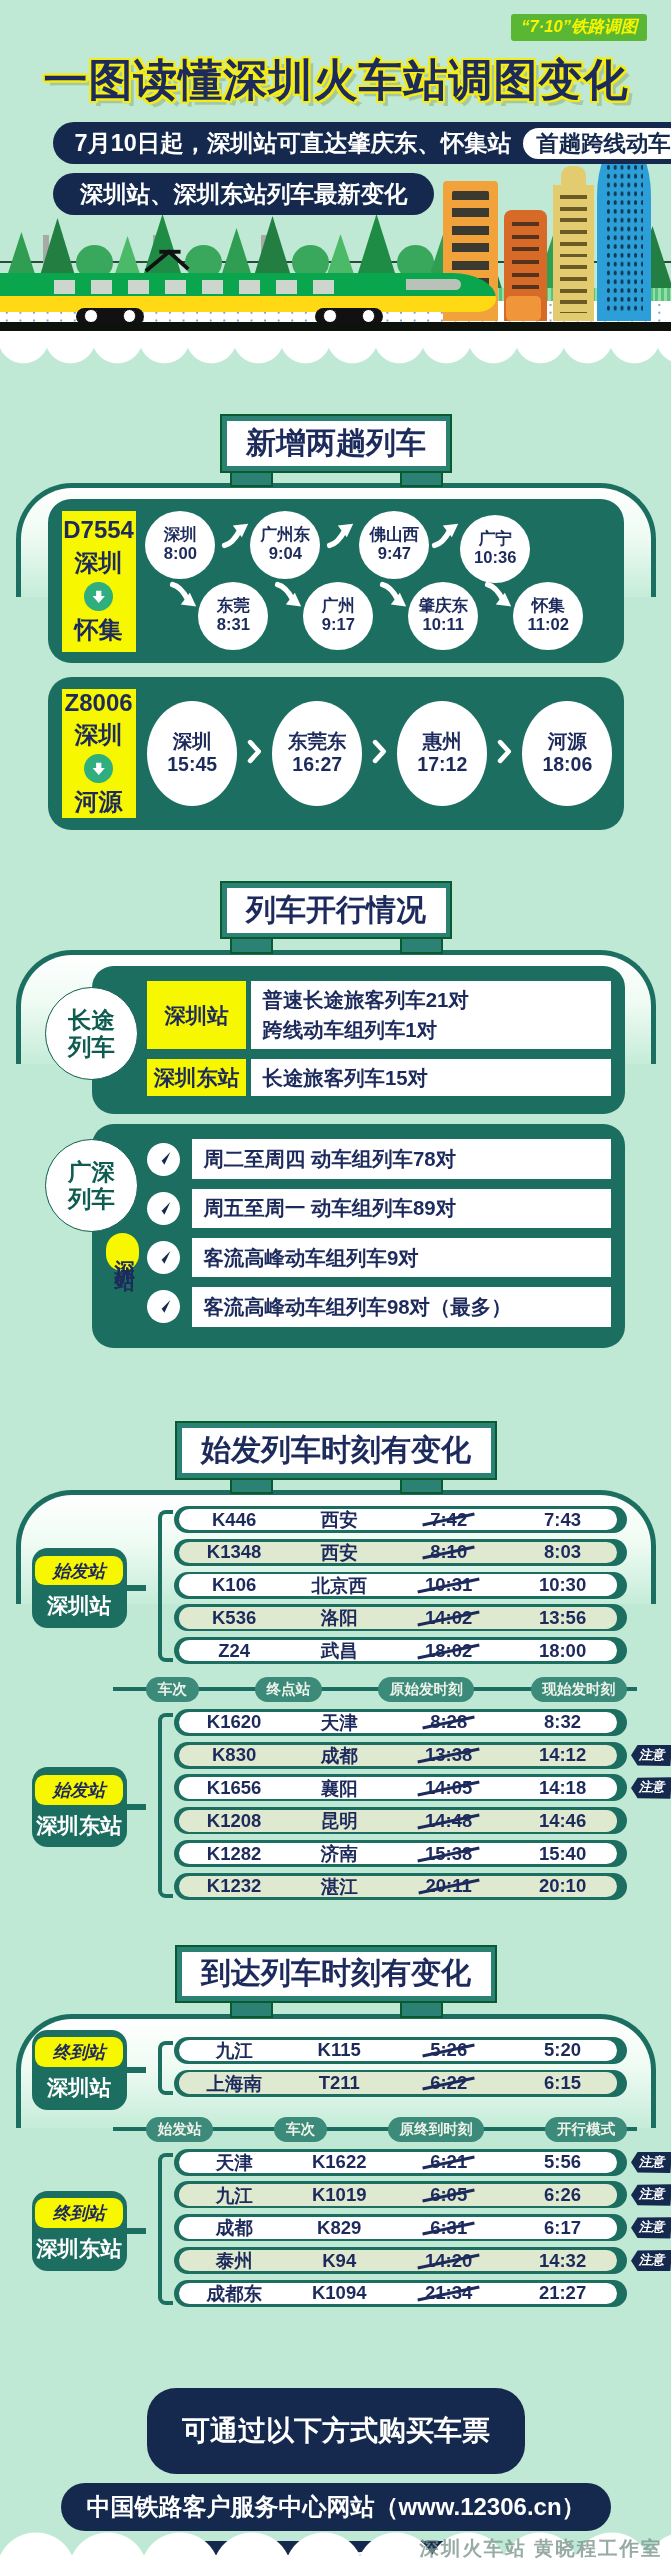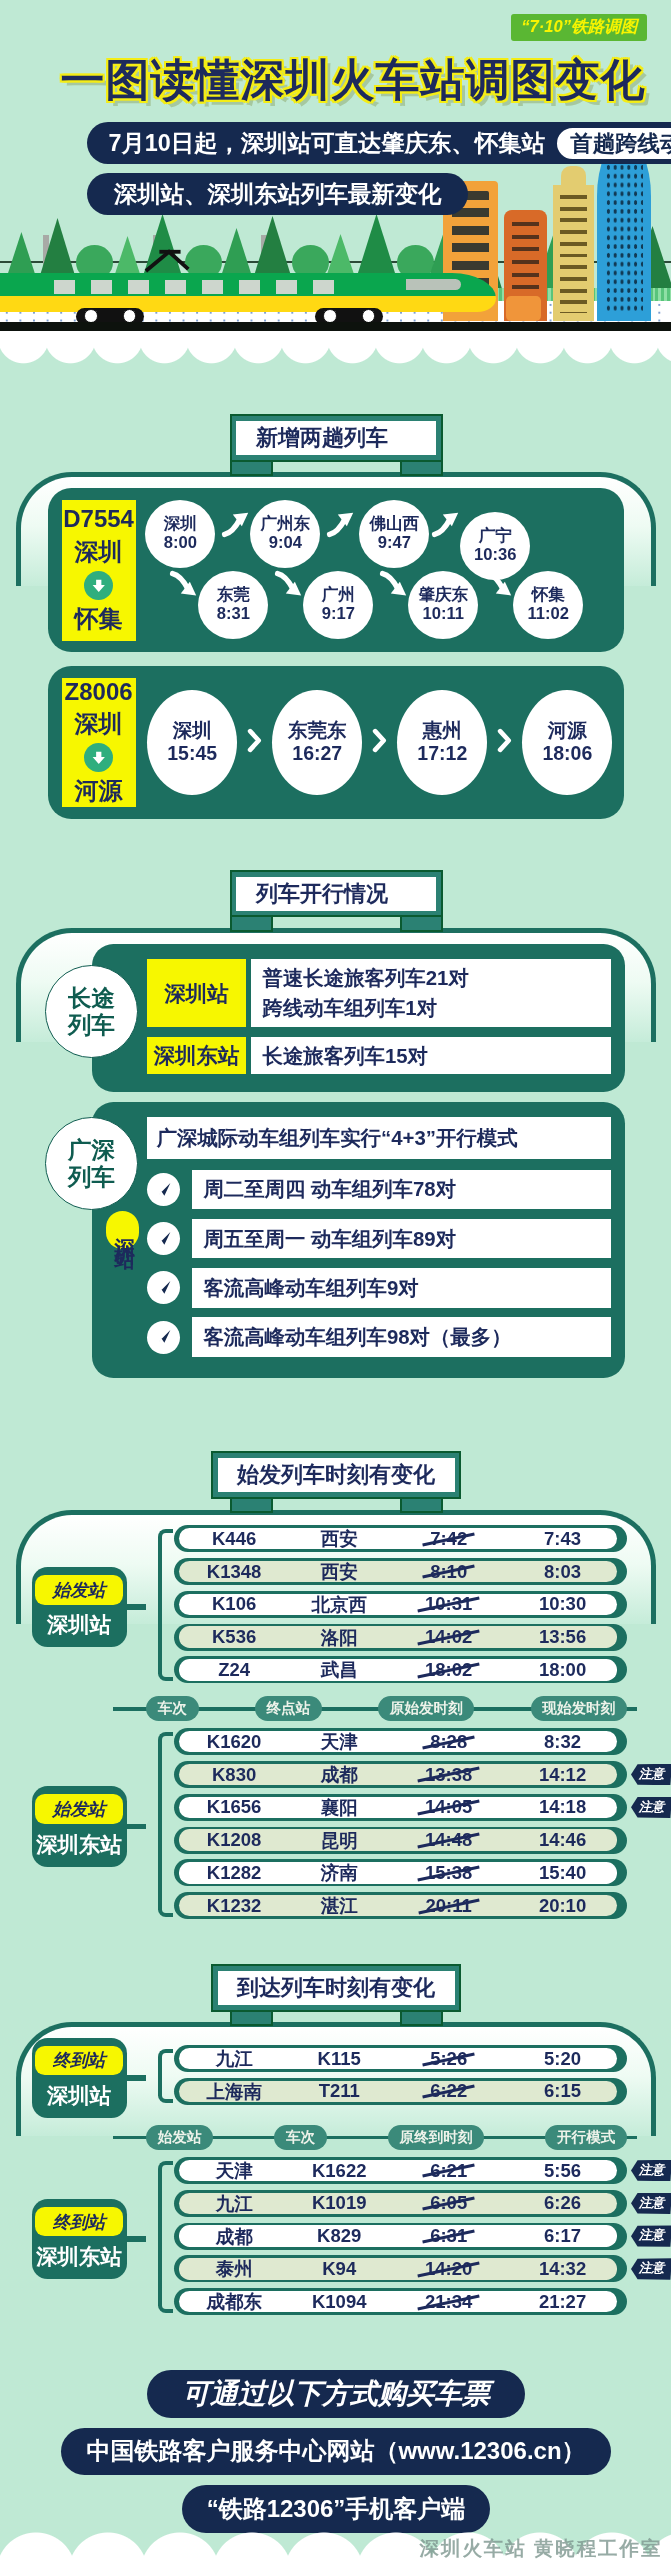--- a/index.html
+++ b/index.html
@@ -2,21 +2,21 @@
 <html><head>
 <meta charset="utf-8">
 <style>
   * { margin:0; padding:0; box-sizing:border-box; }
   html,body { width:672px; }
   body {
     position:relative; width:672px; height:2576px; overflow:hidden;
     background:#bfe9d4; font-family:"Liberation Sans", sans-serif;
   }
   
-  .header { position:relative; height:210px; z-index:5;padding-left:34px; }
+  .header { position:relative; height:210px; z-index:5; }
   .badge {
     position:absolute; top:13.6px; right:25px; background:#5ab733; color:#f8f400;
     font-style:italic; font-weight:bold; font-size:16.6px; padding:2.9px 9.7px; border-radius:2.9px;
   }
   .title {
     padding-top:51px; text-align:center; font-size:44px; font-weight:bold; color:#1d2a5c;
     letter-spacing:1px; white-space:nowrap;
     text-shadow:1.9px 0 0 #f4ed15,-1.9px 0 0 #f4ed15,0 1.9px 0 #f4ed15,0 -1.9px 0 #f4ed15,
       1.9px 1.9px 0 #f4ed15,-1.9px -1.9px 0 #f4ed15,1.9px -1.9px 0 #f4ed15,-1.9px 1.9px 0 #f4ed15,
       4.9px 4.9px 0 rgba(120,140,60,0.35);
@@ -73,21 +73,21 @@
   .bogie::before { left:7.8px; } .bogie::after { right:7.8px; }
   .bg1 { left:82px; } .bg2 { left:321px; }
   .panto { position:absolute; left:146px; top:-17.5px; }
   .scallop-top { position:absolute; left:0; right:0; top:121px; height:40px; z-index:5;
     background-image:radial-gradient(circle at 23.4px 6.8px, #ffffff 25px, rgba(255,255,255,0) 26px);
     background-size:47px 40px; background-repeat:repeat-x; }
   .scallop-top::before { content:""; position:absolute; left:0; right:0; top:0; height:10.7px; background:#fff; }
   
   .sign { width:fit-content; margin:0 auto; position:relative; z-index:3; }
   .sign-board { background:#2b8173; border:2.9px solid #0a5a30; padding:4.9px; }
-  .sign-inner { background:#fff; padding:1.9px 19.5px; font-size:22px; font-weight:bold; color:#1d2a5c; white-space:nowrap; }
+  .sign-inner { background:#fff; padding:1.9px 19.5px; font-size:30px; font-weight:bold; color:#1d2a5c; white-space:nowrap; }
   .sign-legs { display:flex; justify-content:center; gap:127px; }
   .sign-leg { width:43px; height:14.6px; background:#2b8173; border:2.9px solid #0a5a30; border-top:none; }
   .arch { position:relative; margin-top:-3.9px; padding-top:15.6px; }
   .arch::before { content:""; position:absolute; top:0; left:15.6px; right:15.6px; height:109px;
     border:5.8px solid #1c6f60; border-bottom:none; border-radius:56px 56px 0 0;
     background:linear-gradient(180deg,#ffffff 0,#eefbf3 45%,#c5ecd9 100%); }
   .arch > * { position:relative; }
   
   .train-panel { width:576px; margin:0 auto; background:#1c6f60; border-radius:23.4px;
     padding:11.7px 9.7px 11.7px 13.6px; display:flex; gap:9.7px; }
@@ -95,21 +95,21 @@
   .train-tag { width:74px; flex:none; background:#f7f700; display:flex; flex-direction:column;
     align-items:center; justify-content:center; gap:2.9px; color:#1d2a5c; font-weight:bold; font-size:24px; }
   .down-circle { width:29px; height:29px; border-radius:50%; background:#2fae7e;
     display:flex; align-items:center; justify-content:center; }
   .zig { position:relative; flex:1; height:141px; }
   .stop { position:absolute; width:70px; height:68px; background:#fff; border-radius:50%;
     display:flex; flex-direction:column; align-items:center; justify-content:center;
     color:#1d2a5c; font-weight:bold; line-height:1.1; }
   .stop .s-name { font-size:16.6px; white-space:nowrap; }
   .stop .s-time { font-size:16.6px; }
-  .p0{left:0;top:0}.p2{left:105px;top:0}.p4{left:214px;top:0}.p6{left:315px;top:12px}
+  .p0{left:0;top:0}.p2{left:105px;top:0}.p4{left:214px;top:0}.p6{left:315px;top:4px}
   .p1{left:53px;top:71px}.p3{left:158px;top:71px}.p5{left:263px;top:71px}.p7{left:368px;top:71px}
   .arr { position:absolute; width:29px; height:29px; }
   .u0{left:76px;top:9.7px}.u1{left:181px;top:9.7px}.u2{left:286px;top:9.7px}
   .d0{left:23.4px;top:70px}.d1{left:129px;top:70px}.d2{left:234px;top:70px}.d3{left:339px;top:70px}
   .line2 { flex:1; display:flex; align-items:center; justify-content:space-between; padding:0 1.9px; }
   .stop2 { width:90px; height:105px; background:#fff; border-radius:50%; display:flex; flex-direction:column;
     align-items:center; justify-content:center; color:#1d2a5c; font-weight:bold; line-height:1.2; }
   .stop2 .s-name { font-size:19.5px; white-space:nowrap; }
   .stop2 .s-time { font-size:19.5px; }
   
@@ -155,21 +155,21 @@
     color:#fff; font-style:italic; font-weight:bold; font-size:12.7px; line-height:21.4px; text-align:center;
     clip-path:polygon(0 50%,16% 2%,100% 0,96% 100%,16% 98%); }
   .cols-row { position:relative; display:flex; justify-content:space-between; align-items:center;
     margin:7.8px 45px 7.8px 146px; height:23.4px; }
   .cols-row::before { content:""; position:absolute; left:-33px; right:-9.7px; top:50%; height:3.9px;
     background:#1c6f60; margin-top:-1.9px; }
   .col-pill { position:relative; background:#3b8a7a; color:#eef3ea; font-weight:bold; font-size:14.6px;
     padding:2.9px 11.7px; border-radius:12.7px; white-space:nowrap; }
   
   .buy-pill { width:fit-content; background:#15294f; color:#fff; font-weight:bold; border-radius:29px; white-space:nowrap; }
-  .buy-head { margin:49px auto 0; font-size:28px; padding:5px 35px;font-style:italic; }
+  .buy-head { margin:75px auto 0; font-size:28px; padding:24px 35px; }
   .buy-m { margin:9.7px auto 0; font-size:24px; padding:7.8px 25px; }
   .bottom-scallops { position:absolute; left:0; bottom:0; width:672px; height:82px; z-index:4;
     background-image:radial-gradient(circle at 36px 78px, #ffffff 39px, rgba(255,255,255,0) 40px);
     background-size:72px 82px; background-repeat:repeat-x; }
   .watermark { position:absolute; right:9.7px; bottom:13.6px; z-index:6; color:rgba(125,150,143,0.8);
     font-size:19.5px; font-weight:bold; letter-spacing:1.9px; white-space:nowrap; }
 </style>
 </head>
 <body>
 
@@ -400,21 +400,20 @@
         <span>长途旅客列车15对</span>
       </div>
     </div>
   </div>
   <div class="op-panel op-b">
     <div class="op-circle oc-b">
       <span>广深</span>
       <span>列车</span>
     </div>
     <div class="gs-station">深圳站</div>
-    <div class="gs-head">广深城际动车组列车实行“4+3”开行模式</div>
     <div class="gs-item">
       <span class="gs-icon">
           <svg width="21.4" height="21.4" viewBox="0 0 32 32">
             <path d="M6 26 L26 6 L17 25 L13 19 Z" fill="#15294f"></path>
           </svg>
         </span>
       <div class="gs-box">周二至周四  动车组列车78对</div>
     </div>
     <div class="gs-item">
       <span class="gs-icon">

